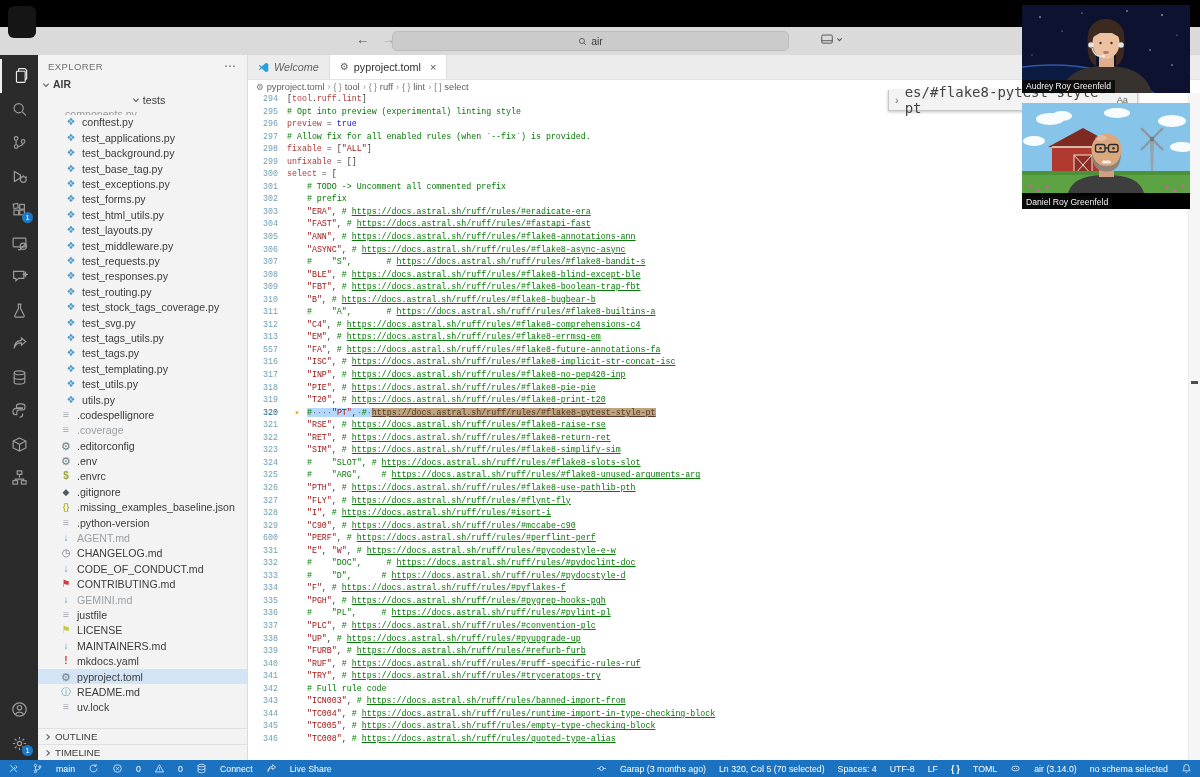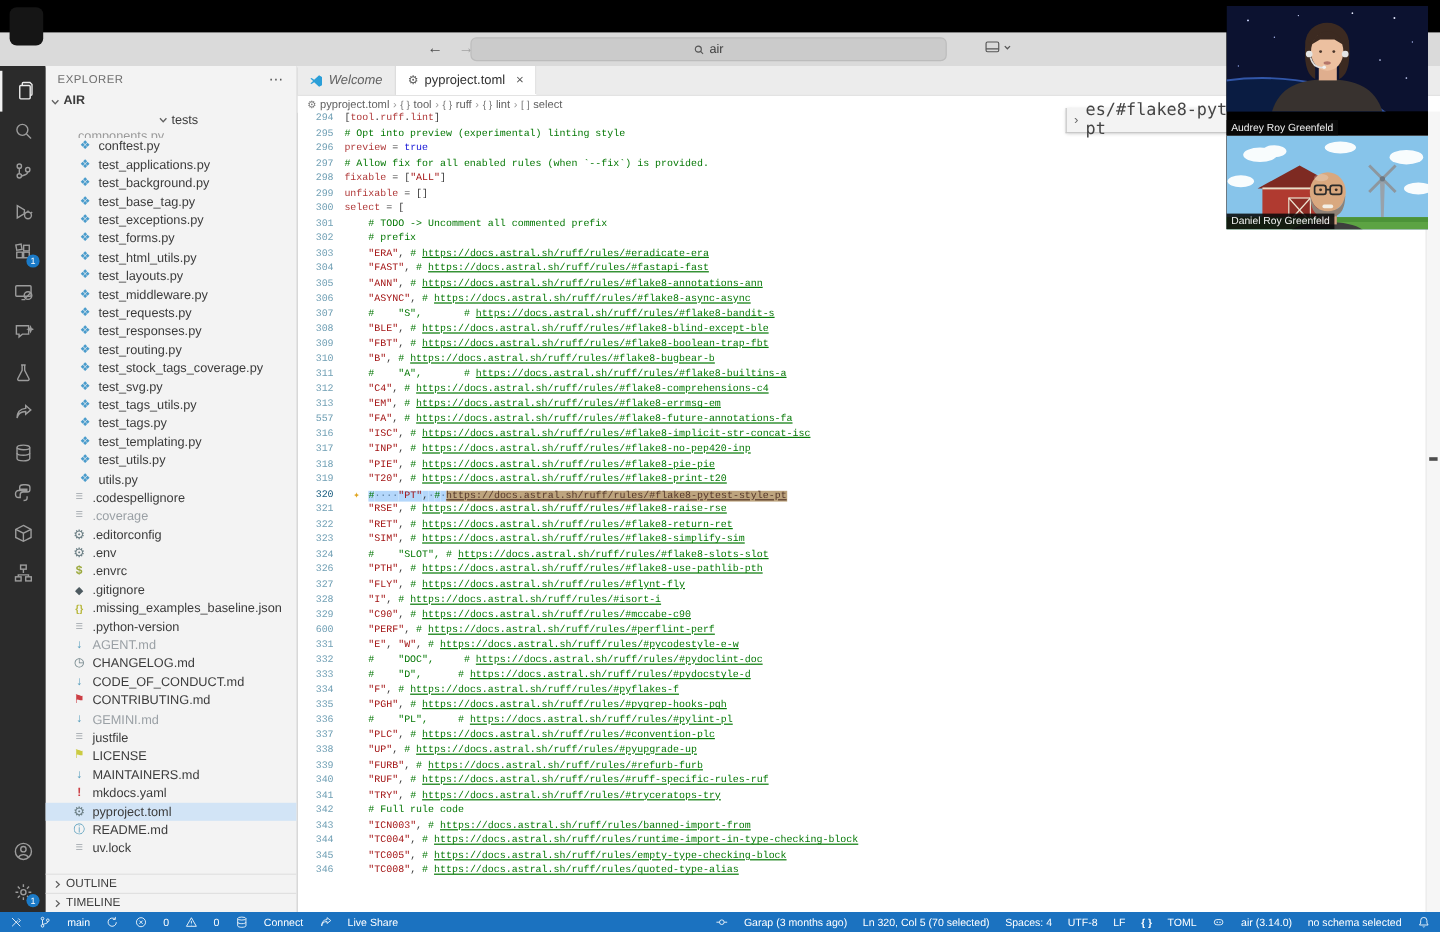--- a/index.html
+++ b/index.html
@@ -76,22 +76,22 @@
   .findwidget{position:absolute;left:640px;top:35px;width:250px;height:21px;background:#f3f3f3;border:1px solid #c8c8c8;border-top:none;box-shadow:0 1px 3px rgba(0,0,0,.25);display:flex;align-items:center;gap:6px;padding:0 6px;font-size:9.3px;color:#444;z-index:5;box-sizing:border-box;}
   .fw-chev{color:#666;font-size:11px;}
   .fw-query{font-family:"DejaVu Sans Mono","Liberation Mono",monospace;font-size:14px;}
   .fw-case{color:#666;border:1px solid transparent;padding:0 2px;}
 
   .vscroll{position:absolute;right:0;top:38px;width:11px;bottom:0;background:#f6f6f6;border-left:1px solid #eaeaea;}
   .vmark{position:absolute;right:2px;top:288px;width:7px;height:3px;background:#4c4c4c;}
 
   
   .video{position:absolute;left:1022px;width:168px;z-index:20;overflow:hidden;background:#000;}
-  .video.v1{top:5px;height:108px;}
-  .video.v2{top:113px;height:78px;text-align:center;}
+  .video.v1{top:5px;height:88px;}
+  .video.v2{top:103px;height:106px;text-align:center;}
   .vname{position:absolute;left:0;bottom:0;background:rgba(10,10,10,.88);color:#f2f2f2;font-size:8.6px;padding:1px 4px 2px;}
 
   
   .statusbar{position:absolute;left:0;right:0;bottom:0;height:17px;background:#1b72c0;color:#fff;display:flex;align-items:center;font-size:8.8px;padding:0 8px;box-sizing:border-box;}
   .sb-left,.sb-right{display:flex;align-items:center;gap:13px;}
   .sb-right{margin-left:auto;}
   .sb-item{display:flex;align-items:center;gap:13px;white-space:nowrap;}
   .sb-item svg{stroke:#fff;fill:none;stroke-width:1.1;opacity:.95;}
   .sb-braces{font-size:8.5px;font-weight:bold;}
 </style>
@@ -574,20 +574,24 @@
           <span class="ln">322</span>
           <span class="lc"><span class="tk-d">    </span><span class="tk-s">"RET"</span><span class="tk-p">,</span><span class="tk-c"> # </span><span class="tk-l">https://docs.astral.sh/ruff/rules/#flake8-return-ret</span></span>
         </div>
         <div class="cl">
           <span class="ln">323</span>
           <span class="lc"><span class="tk-d">    </span><span class="tk-s">"SIM"</span><span class="tk-p">,</span><span class="tk-c"> # </span><span class="tk-l">https://docs.astral.sh/ruff/rules/#flake8-simplify-sim</span></span>
         </div>
         <div class="cl">
           <span class="ln">324</span>
           <span class="lc"><span class="tk-c">    #    "SLOT", # </span><span class="tk-l">https://docs.astral.sh/ruff/rules/#flake8-slots-slot</span></span>
+        </div>
+        <div class="cl">
+          <span class="ln">325</span>
+          <span class="lc"><span class="tk-c">    #    "ARG",    # </span><span class="tk-l">https://docs.astral.sh/ruff/rules/#flake8-unused-arguments-arg</span></span>
         </div>
         <div class="cl">
           <span class="ln">326</span>
           <span class="lc"><span class="tk-d">    </span><span class="tk-s">"PTH"</span><span class="tk-p">,</span><span class="tk-c"> # </span><span class="tk-l">https://docs.astral.sh/ruff/rules/#flake8-use-pathlib-pth</span></span>
         </div>
         <div class="cl">
           <span class="ln">327</span>
           <span class="lc"><span class="tk-d">    </span><span class="tk-s">"FLY"</span><span class="tk-p">,</span><span class="tk-c"> # </span><span class="tk-l">https://docs.astral.sh/ruff/rules/#flynt-fly</span></span>
         </div>
         <div class="cl">

